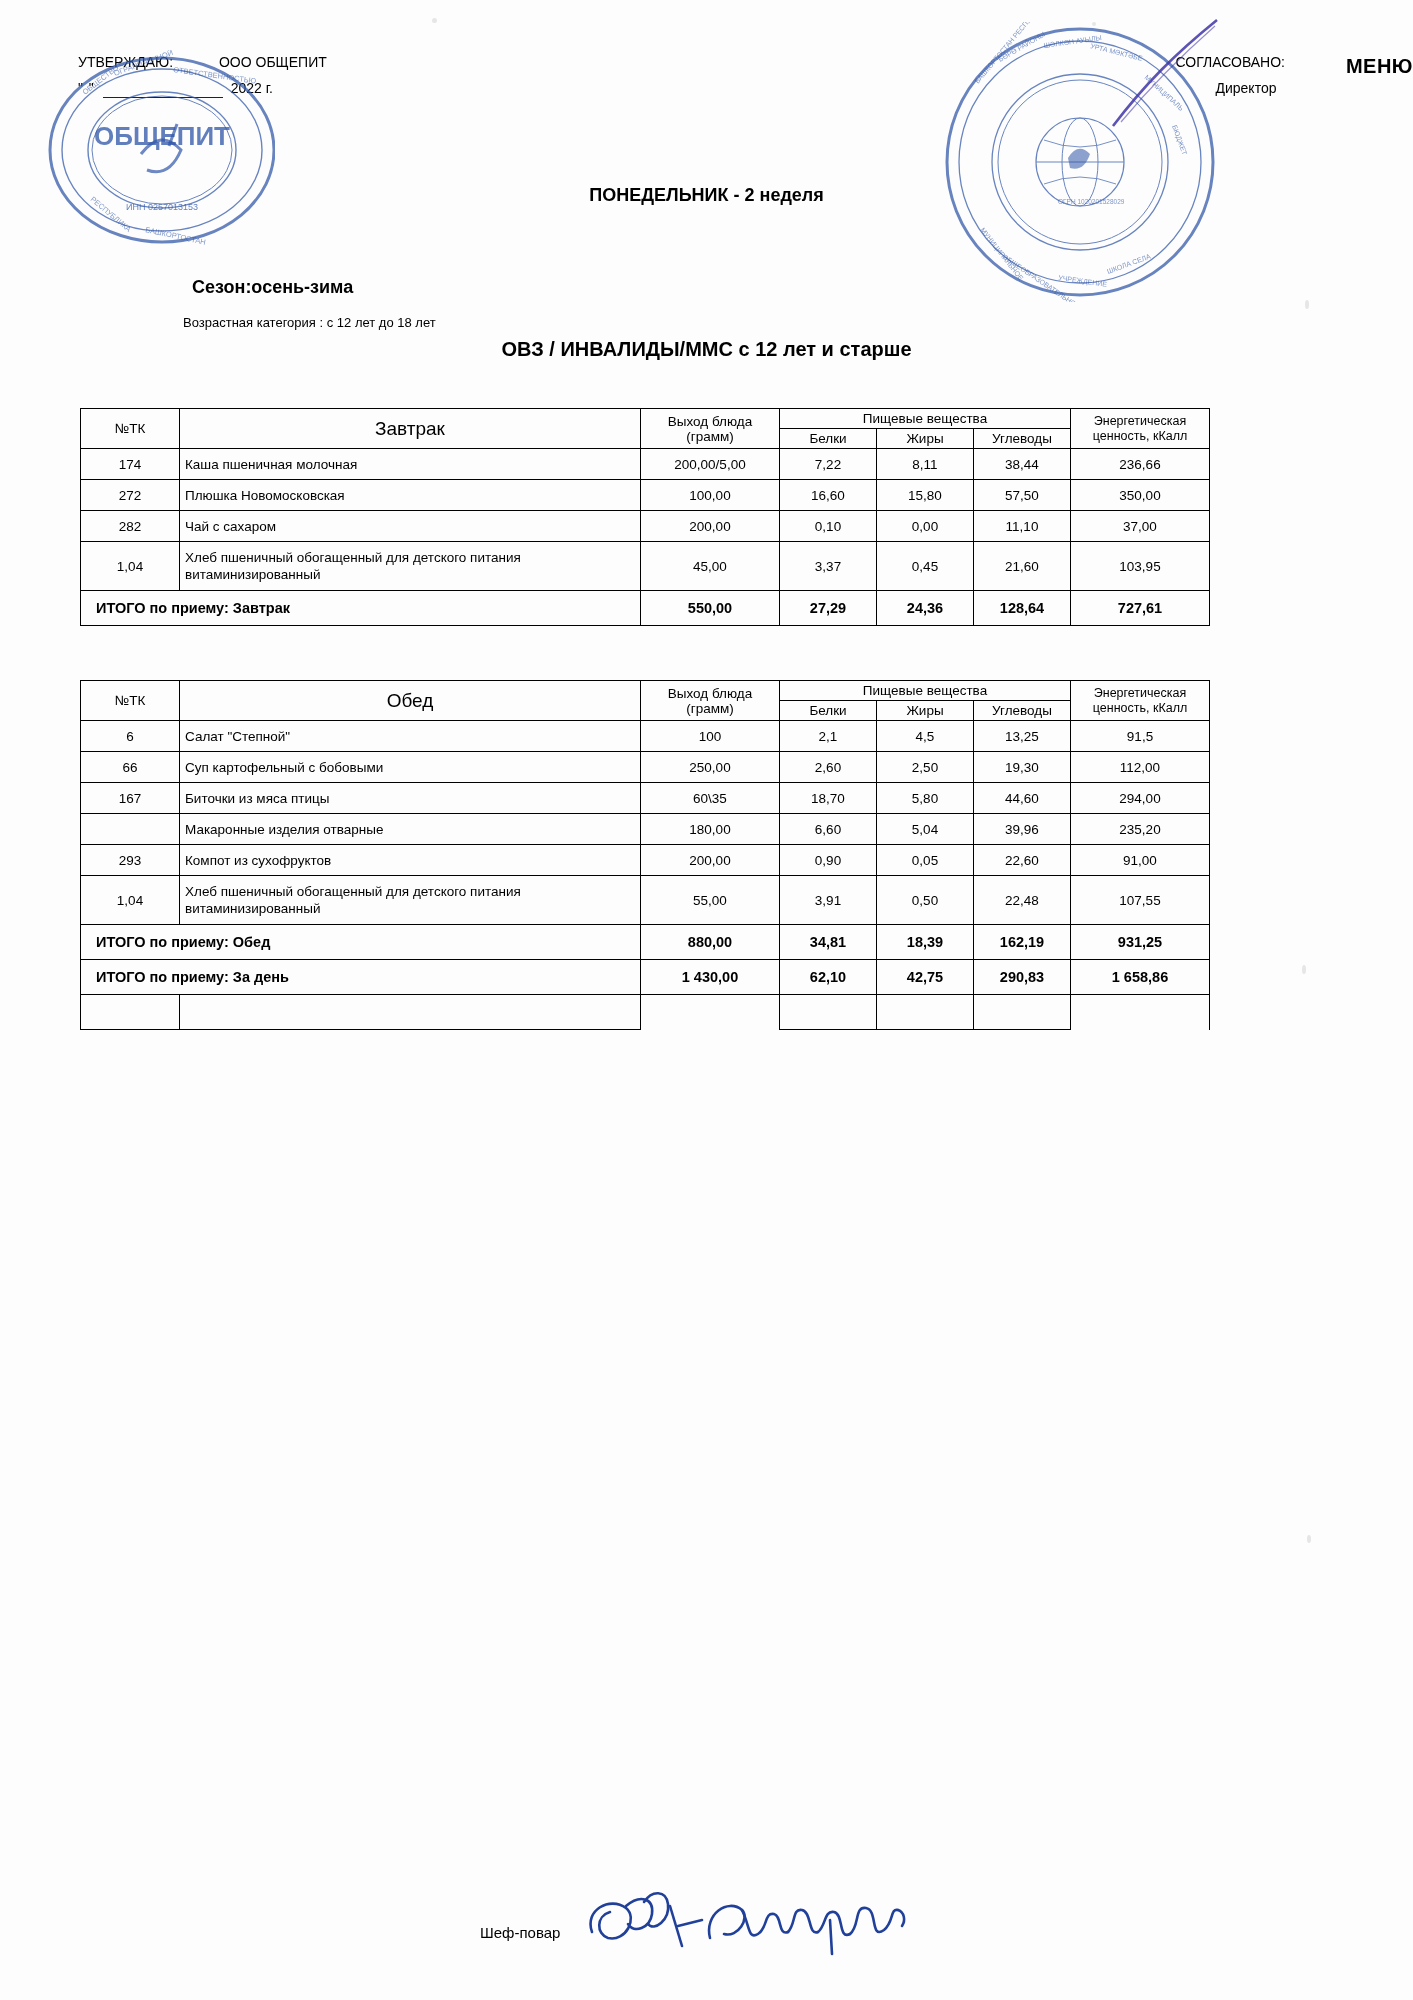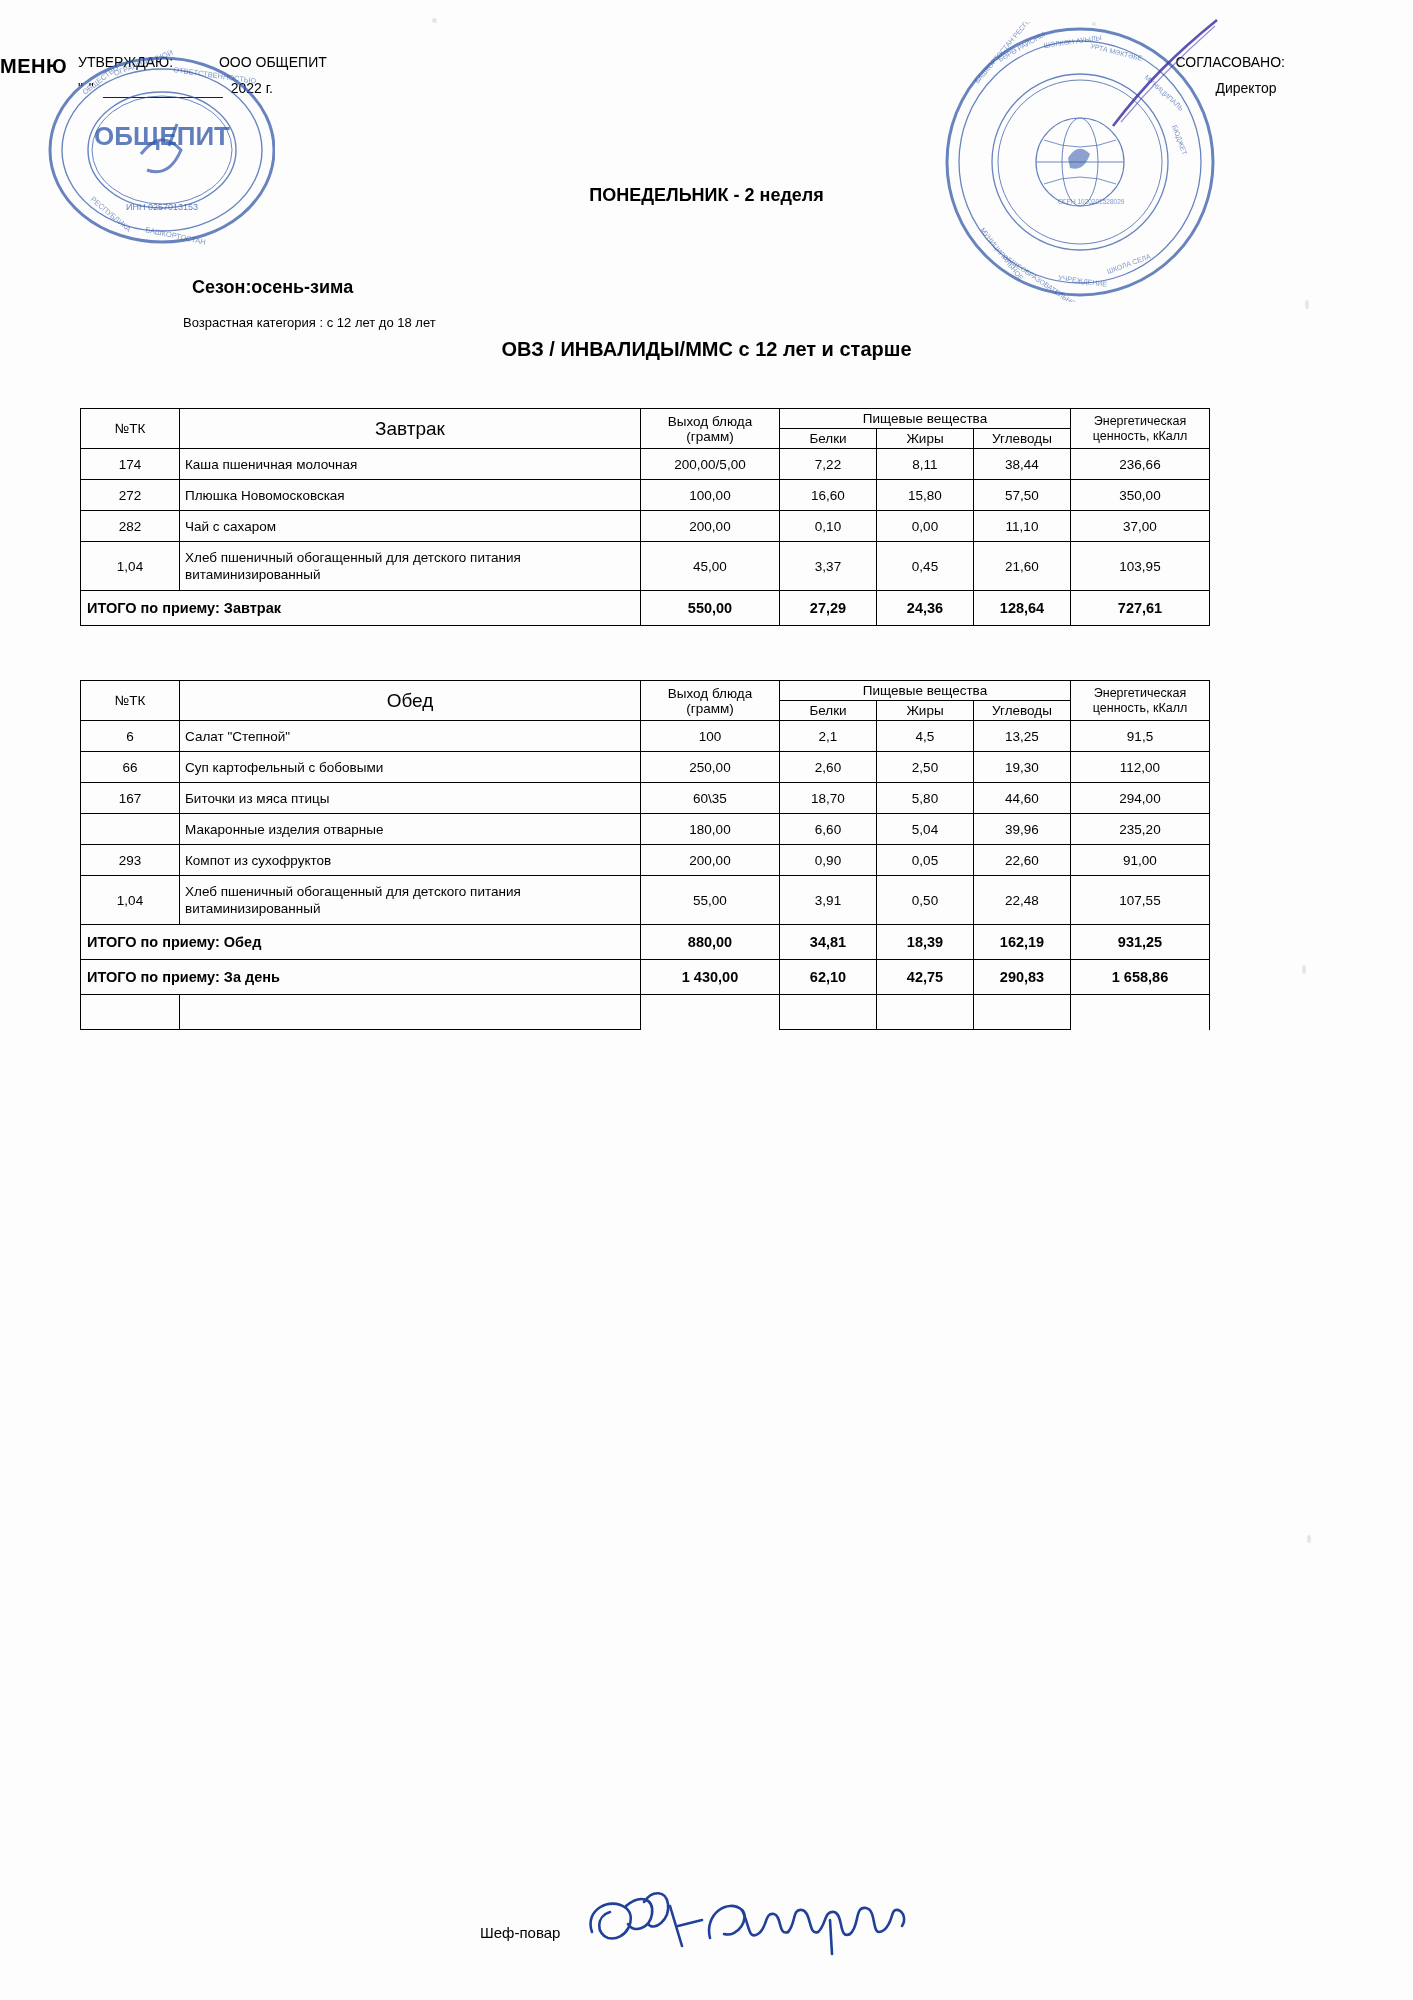--- a/index.html
+++ b/index.html
@@ -63,21 +63,21 @@
   .hdr-right .r2 {
     margin-top: 6px;
     padding-left: 40px;
   }
 
   .title-menu {
     position: absolute;
     left: 0;
     right: 0;
     top: 55px;
-    text-align: left;
+    text-align: right;
     font-size: 20px;
     font-weight: bold;
     letter-spacing: 0.5px;
   }
   .title-day {
     position: absolute;
     left: 0;
     right: 0;
     top: 185px;
     text-align: center;
@@ -183,21 +183,21 @@
     font-weight: normal;
     line-height: 15px;
   }
   tr.total td {
     font-weight: bold;
     font-size: 14.5px;
     height: 30px;
   }
   tr.total td.c-name-total {
     text-align: left;
-    padding-left: 6px;
+    padding-left: 15px;
   }
   td.two-line {
     line-height: 17px;
     padding-top: 4px;
     padding-bottom: 4px;
   }
   tr.body td { height: 26px; }
   tr.body-tall td { height: 44px; }
   tr.empty td { height: 30px; border-left: 1px solid #000; border-right: 1px solid #000; }
 

